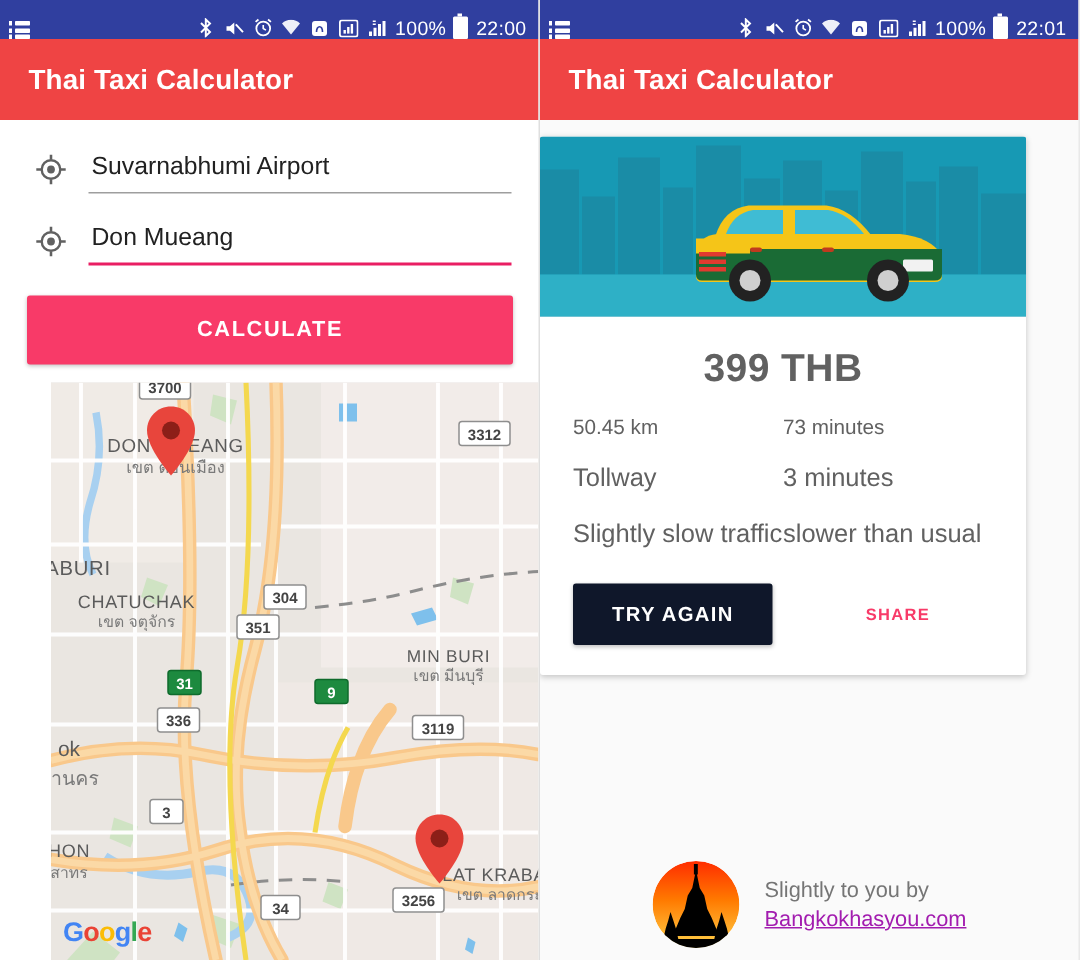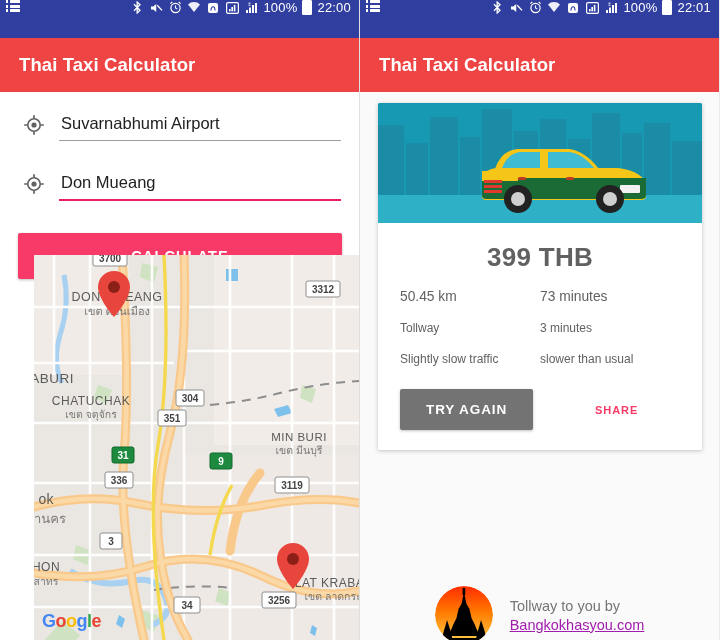--- a/index.html
+++ b/index.html
@@ -8,22 +8,22 @@
     font-family:"Liberation Sans","DejaVu Sans",sans-serif;
     background:#fafafa;
   }
   .screen{width:720px;height:640px;display:flex;background:#e9e9e9;}
   .panel{width:359px;height:640px;position:relative;background:#fff;overflow:hidden;}
   .panel.left{border-right:1px solid #dfdfdf;}
   .panel.right{background:#fafafa;}
 
   
   .statusbar{
-    height:38px;background:#303f9f;color:#fff;
-    display:flex;align-items:flex-start;
+    height:26px;background:#303f9f;color:#fff;
+    display:flex;align-items:flex-end;
     padding:0 8px 0 6px;box-sizing:border-box;
     font-size:13px;letter-spacing:.2px;
   }
   .sb-left{display:flex;align-items:center;gap:4px;}
   .sb-right{margin-left:auto;display:flex;align-items:center;gap:5px;}
   .sb-icon{display:inline-flex;align-items:center;justify-content:center;
     width:14px;height:14px;line-height:1;font-size:12px;color:#fff;}
   .sb-text{font-size:13px;font-weight:400;color:#fff;}
   .menu-ico{width:14px;height:12px;display:flex;flex-direction:column;justify-content:space-between;}
   .menu-ico i{display:block;height:3px;background:#fff;border-radius:.5px;
@@ -35,21 +35,21 @@
   
   .appbar{
     height:54px;background:#ef4444;color:#fff;
     display:flex;align-items:center;
     padding-left:19px;box-sizing:border-box;
   }
   .appbar-title{font-size:18.5px;font-weight:bold;letter-spacing:.1px;color:#fff;}
 
   
   .form{padding:22px 18px 0 18px;}
-  .field{display:flex;align-items:flex-start;margin-bottom:32px;}
+  .field{display:flex;align-items:center;margin-bottom:20px;}
   .gps{
     width:22px;height:22px;flex:0 0 22px;margin:0 14px 5px 5px;
     position:relative;
   }
   .gps svg{display:block;}
   .field-input{
     flex:1;border:0;outline:none;background:transparent;
     font-family:"Liberation Sans",sans-serif;
     font-size:16.5px;color:#212121;padding:0 0 7px 2px;
   }
@@ -74,38 +74,38 @@
   .gwm{position:absolute;left:8px;bottom:8px;font-size:18px;font-weight:bold;letter-spacing:-.5px;}
   .gwm span:nth-child(1){color:#4285F4;}
   .gwm span:nth-child(2){color:#EA4335;}
   .gwm span:nth-child(3){color:#FBBC05;}
   .gwm span:nth-child(4){color:#4285F4;}
   .gwm span:nth-child(5){color:#34A853;}
   .gwm span:nth-child(6){color:#EA4335;}
 
   
   .card{
-    position:absolute;left:18px;top:11px;width:324px;
+    position:absolute;left:0;top:11px;width:324px;
     background:#fff;border-radius:2px;
     box-shadow:0 1px 4px rgba(0,0,0,.22);
     overflow:hidden;
   }
   .card-hero{height:120px;position:relative;overflow:hidden;background:#1799b4;}
   .card-hero svg{display:block;}
   .fare{
     text-align:center;font-size:26px;font-weight:bold;color:#616161;
     padding:19px 0 16px 0;letter-spacing:.3px;
   }
   .details{padding:0 22px 0 22px;}
   .drow{display:flex;margin-bottom:17px;}
   .dcell{width:50%;font-size:13.8px;color:#616161;}
-  .dcell.small{font-size:12px;}
+  .dcell.small{font-size:17px;}
   .actions{display:flex;align-items:center;padding:6px 22px 20px 22px;}
   .btn-try{
-    background:#737373;border:0;border-radius:2px;color:#fff;
+    background:#0f172a;border:0;border-radius:2px;color:#fff;
     font-size:13.5px;font-weight:bold;letter-spacing:.9px;
     padding:13px 26px;cursor:pointer;font-family:"Liberation Sans",sans-serif;
     box-shadow:0 1px 3px rgba(0,0,0,.25);
   }
   .btn-share{
     background:transparent;border:0;color:#f83a68;
     font-size:11px;font-weight:bold;letter-spacing:.9px;
     margin-left:56px;cursor:pointer;font-family:"Liberation Sans",sans-serif;
   }
 
@@ -628,19 +628,19 @@
             </defs>
             <circle cx="29" cy="29" r="29" fill="url(#sun)"></circle>
             <path d="M0 52 h58 v6 h-58z" fill="#000"></path>
             <path d="M29 6 l2.5 12 l3 5 l2 9 l3 6 l2.5 6 l3 6 h-32 l3 -6 l2.5 -6 l3 -6 l2 -9 l3 -5z" fill="#000"></path>
             <path d="M12 34 l2 6 l1.6 5 l1.6 7 h-10 l1.6 -7 l1.6 -5z" fill="#000"></path>
             <path d="M46 34 l2 6 l1.6 5 l1.6 7 h-10 l1.6 -7 l1.6 -5z" fill="#000"></path>
             <rect x="27.6" y="2" width="2.6" height="7" fill="#000"></rect>
           </svg>
         </div>
         <div class="footer-text">
-          <div class="f-line1">Tollway to you by</div>
+          <div class="f-line1">Slightly to you by</div>
           <div class="f-line2">Bangkokhasyou.com</div>
         </div>
       </div>
     </div>
   </div>
 </div>
 
 </body></html>

